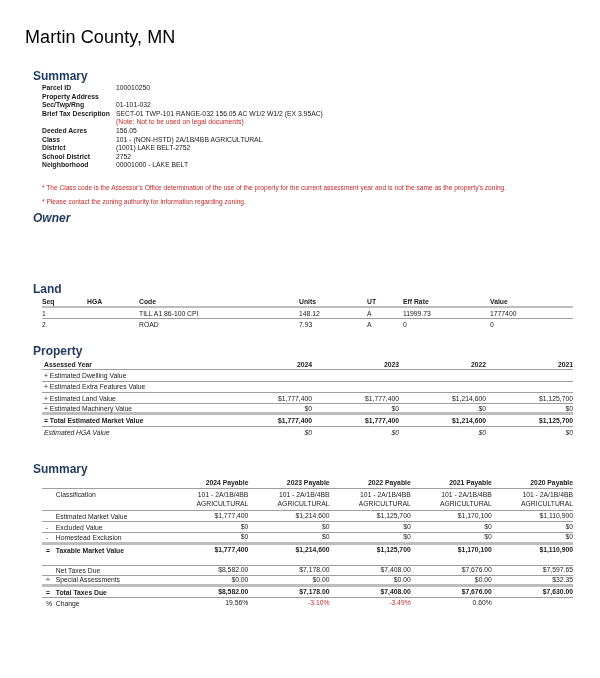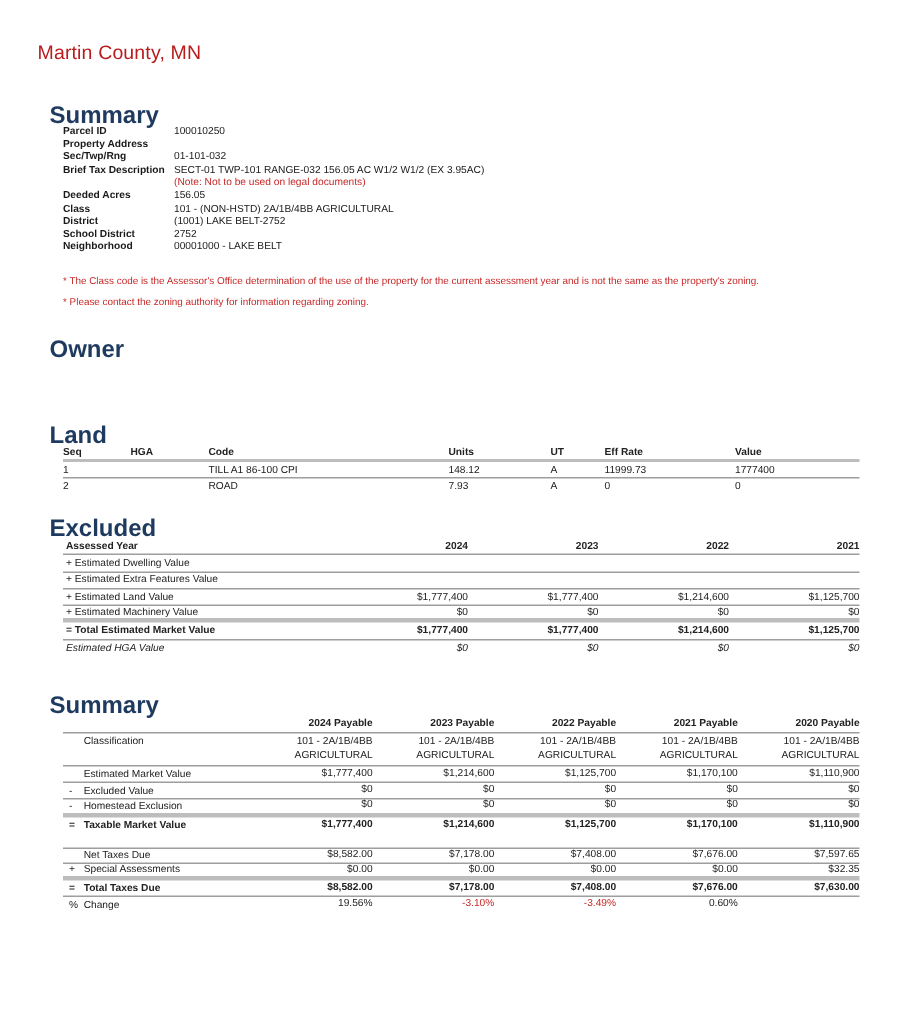--- a/index.html
+++ b/index.html
@@ -1,21 +1,21 @@
 <!DOCTYPE html>
 <html><head>
   <meta charset="utf-8">
   <style>
     * { box-sizing: border-box; margin: 0; padding: 0; }
     html, body { width: 600px; height: 678px; background: #ffffff; overflow: hidden; }
     body { font-family: "Liberation Sans", "DejaVu Sans", sans-serif; color: #222; font-size: 7px; position: relative; }
 
-    .page-title { position: absolute; left: 25px; top: 27px; font-size: 13px; color: #b91c1c; font-weight: normal; letter-spacing: 0.1px; }
-
-    .section-title { position: absolute; left: 33px; font-size: 16px; font-weight: bold; color: #1f3a5f; }
+    .page-title { position: absolute; left: 25px; top: 27px; font-size: 18px; color: #000000; font-weight: normal; letter-spacing: 0.1px; }
+
+    .section-title { position: absolute; left: 33px; font-size: 12px; font-weight: bold; color: #1f3a5f; }
 
     
     .summary { position: absolute; left: 42px; top: 84px; }
     .sum-row { display: flex; line-height: 8.6px; }
     .sum-label { width: 74px; font-weight: bold; color: #1a1a1a; white-space: nowrap; font-size: 6.8px; }
     .sum-val { color: #1a1a1a; white-space: nowrap; font-size: 6.8px; }
     .sum-note { color: #c62828; }
 
     .disclaimer { position: absolute; left: 42px; font-size: 6.6px; color: #c62828; white-space: nowrap; }
 
@@ -103,21 +103,21 @@
       <span class="sum-val">2752</span>
     </div>
     <div class="sum-row">
       <span class="sum-label">Neighborhood</span>
       <span class="sum-val">00001000 - LAKE BELT</span>
     </div>
   </div>
 <div class="disclaimer" style="top:184px;">* The Class code is the Assessor's Office determination of the use of the property for the current assessment year and is not the same as the property's zoning.</div>
 <div class="disclaimer" style="top:198px;">* Please contact the zoning authority for information regarding zoning.</div>
 
-<div class="section-title" style="top:225px;">Owner</div>
+<div class="section-title" style="top:211px;font-style:italic;">Owner</div>
 
 <div class="section-title" style="top:282px;text-align:center;">Land</div>
 <div class="land" id="land">
     <div class="land-row land-head">
       <span class="c-seq">Seq</span>
       <span class="c-hga">HGA</span>
       <span class="c-code">Code</span>
       <span class="c-units">Units</span>
       <span class="c-ut">UT</span>
       <span class="c-rate">Eff Rate</span>
@@ -136,21 +136,21 @@
       <span class="c-seq">2</span>
       <span class="c-hga"></span>
       <span class="c-code">ROAD</span>
       <span class="c-units">7.93</span>
       <span class="c-ut">A</span>
       <span class="c-rate">0</span>
       <span class="c-val">0</span>
     </div>
   </div>
 
-<div class="section-title" style="top:344px;">Excluded</div>
+<div class="section-title" style="top:344px;">Property</div>
 <div class="valuation" id="valuation">
     <div class="v-row head">
       <span class="v-label">Assessed Year</span>
       <span class="v-col">2024</span>
       <span class="v-col">2023</span>
       <span class="v-col">2022</span>
       <span class="v-col">2021</span>
     </div>
     <div class="v-row">
       <span class="v-label">+ Estimated Dwelling Value</span>

